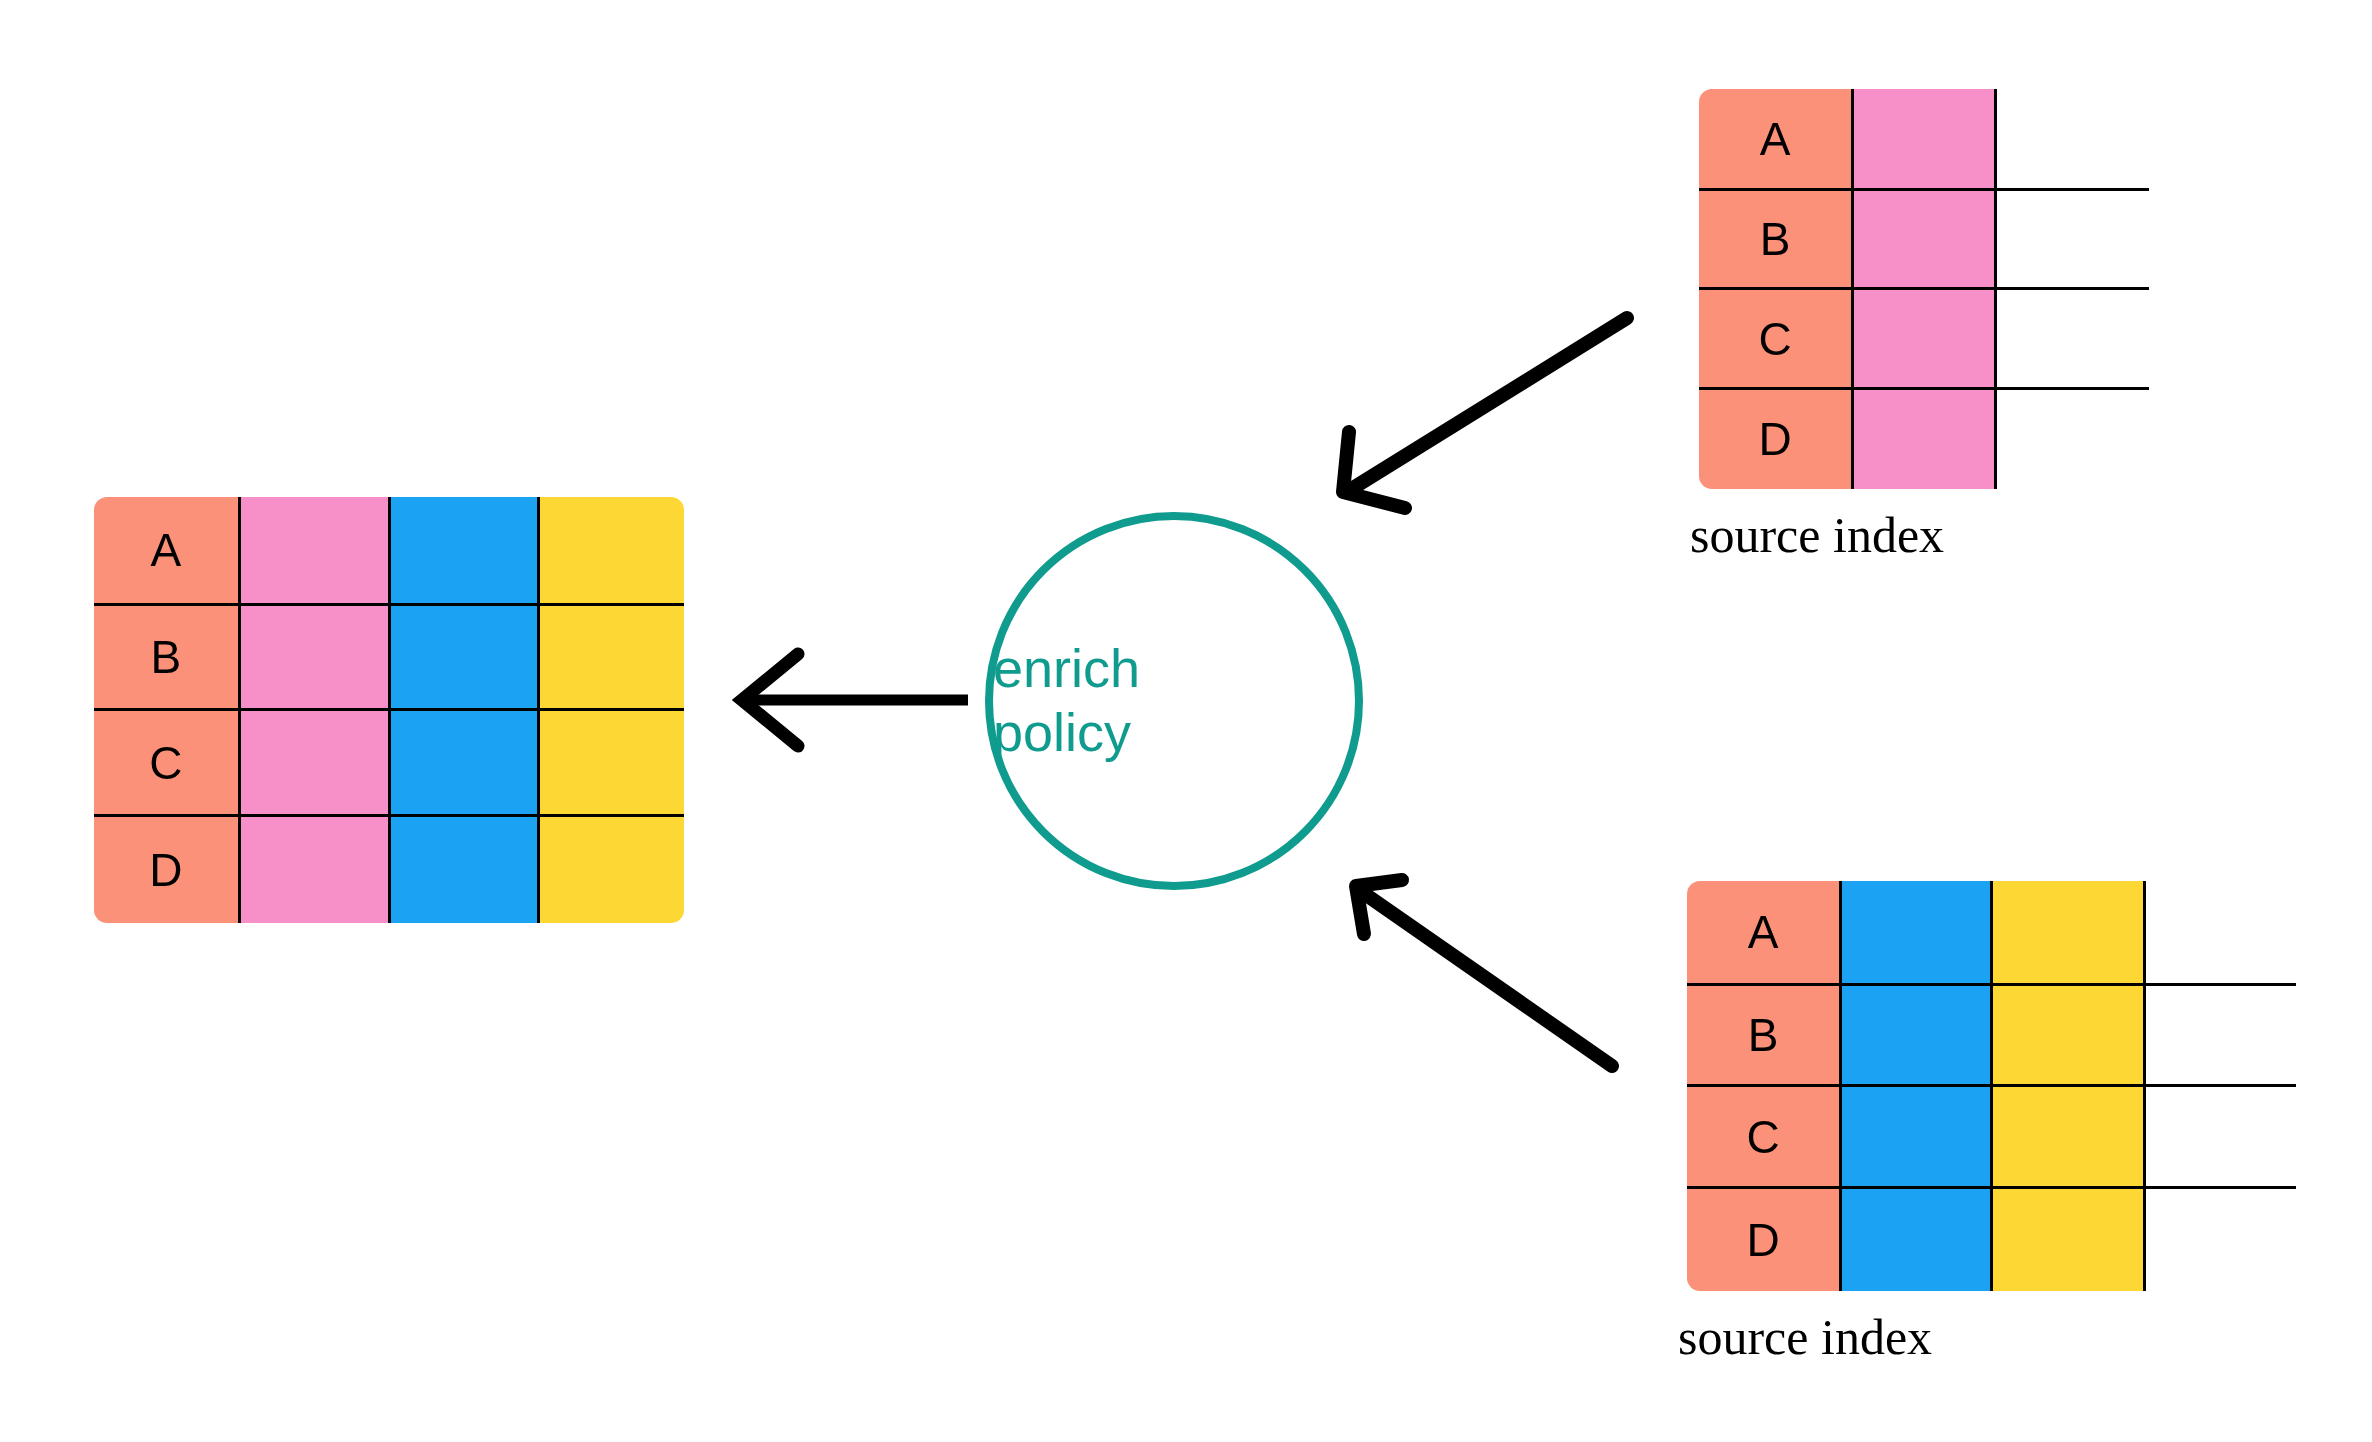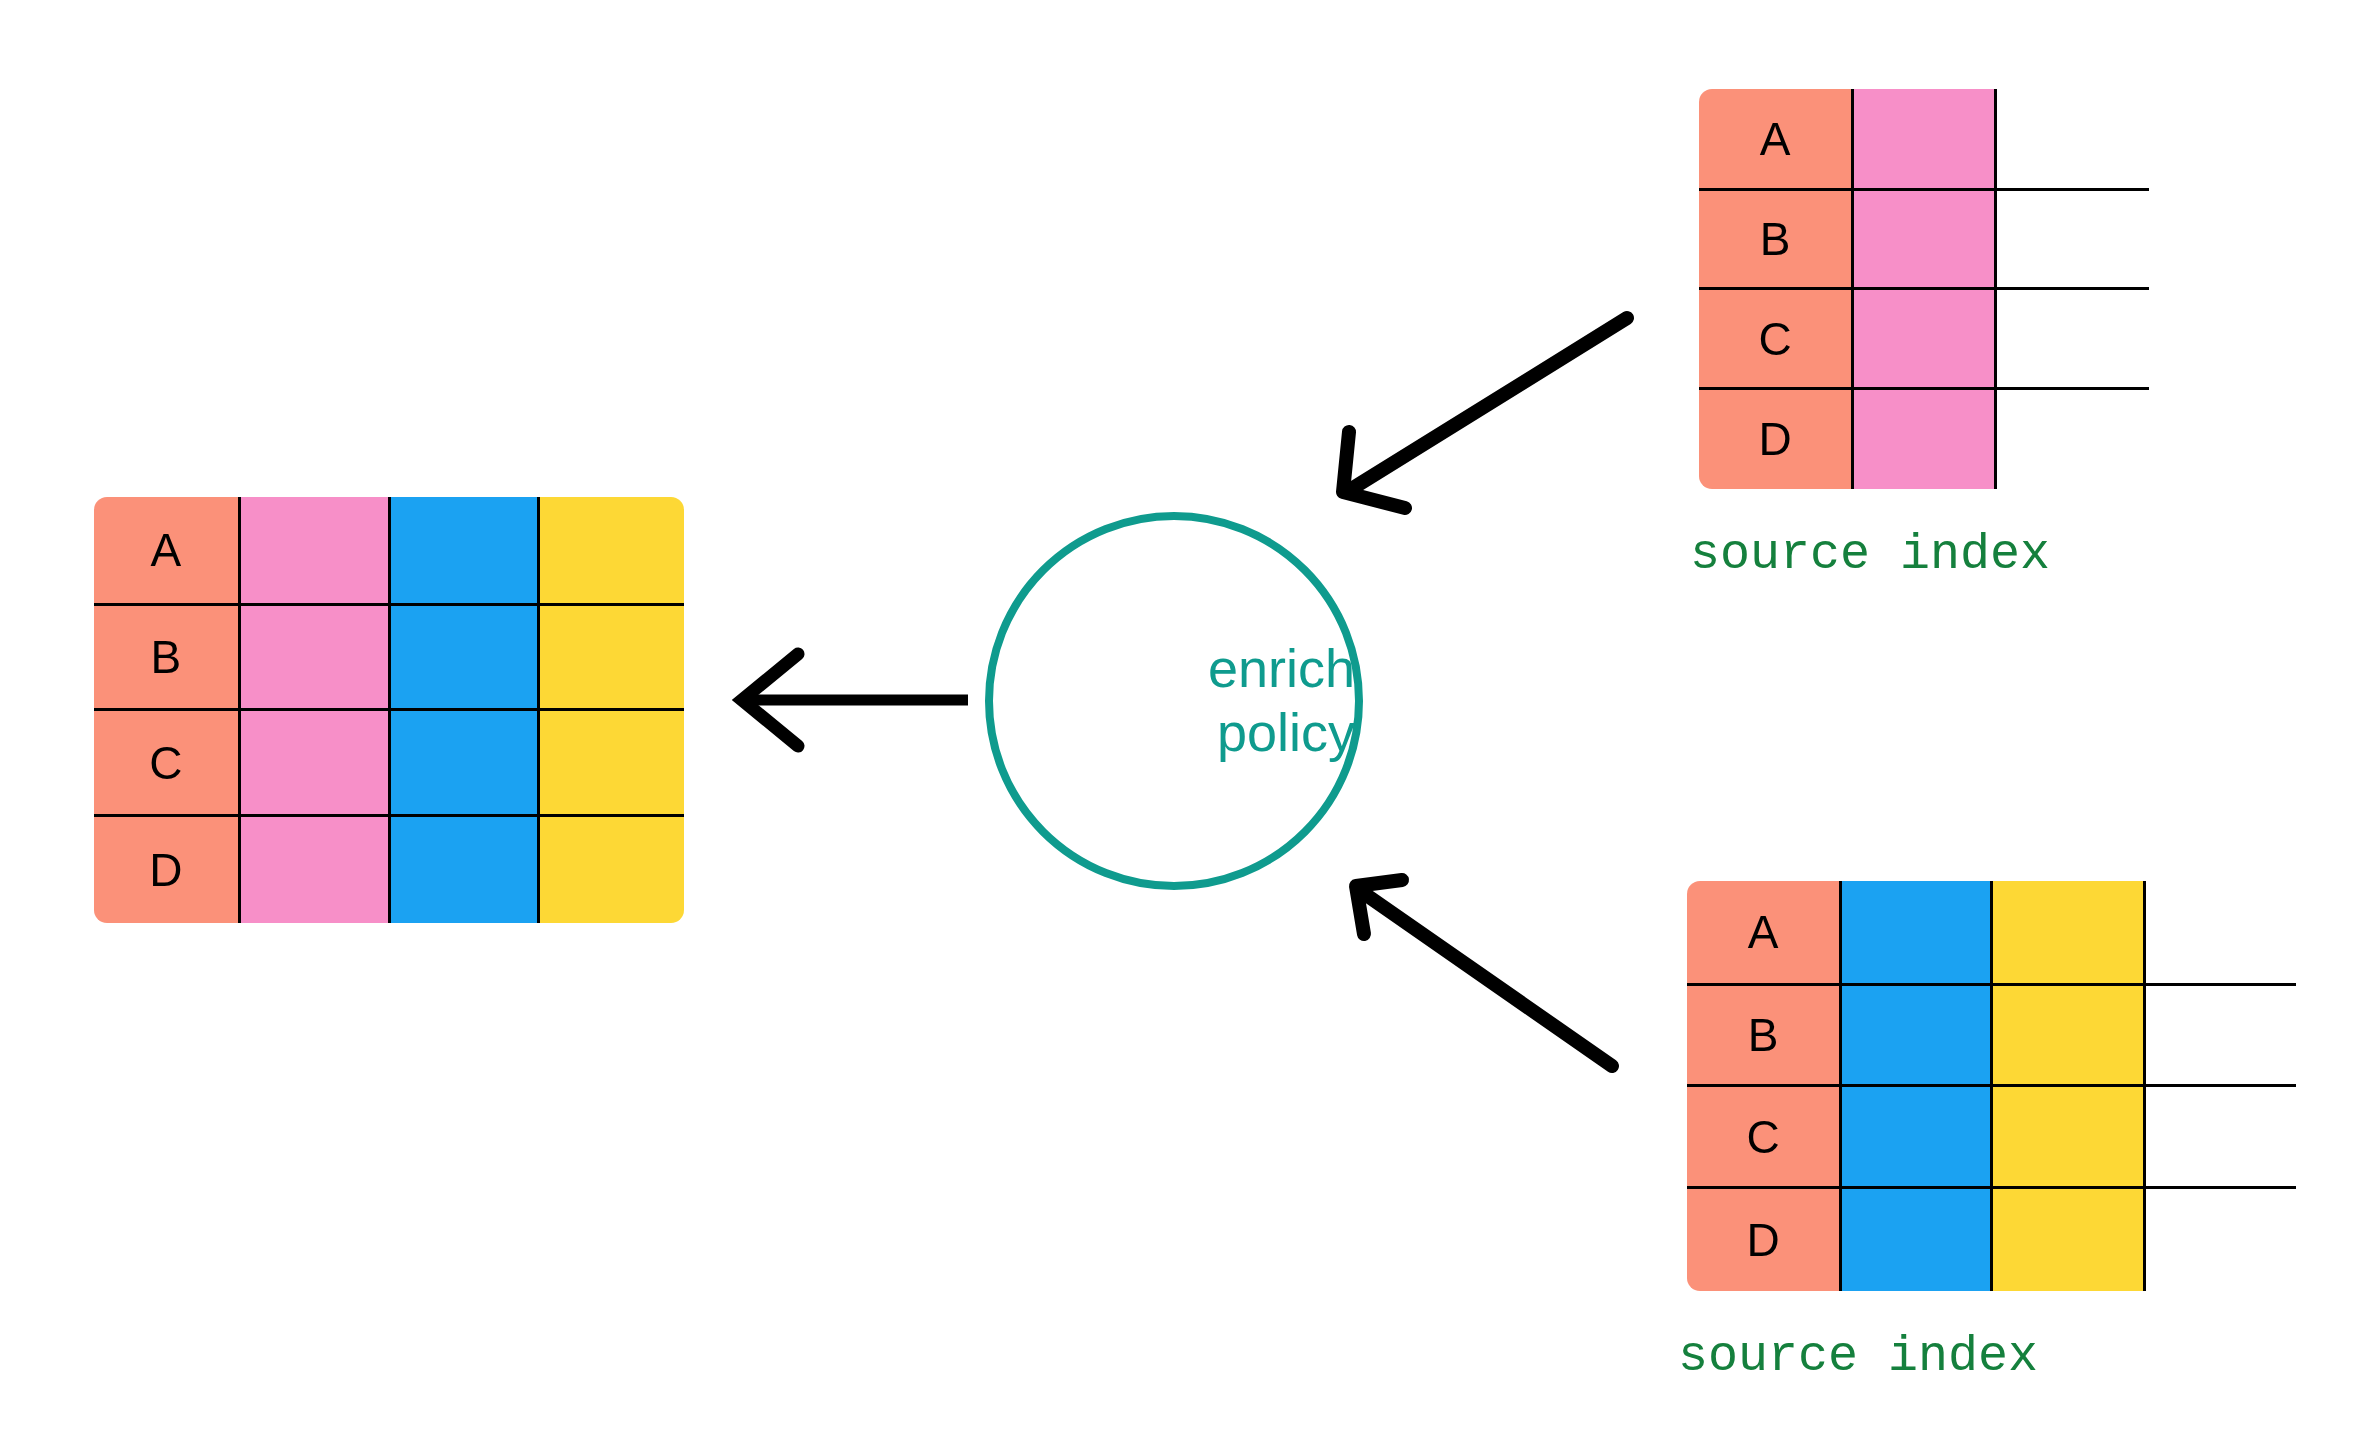--- a/index.html
+++ b/index.html
@@ -49,37 +49,37 @@
   .grid-table td:first-child { border-left: none; }
   .grid-table td:last-child  { border-right: none; }
 
   .c-key    { background: #fb9179; }
   .c-pink   { background: #f78fc8; }
   .c-blue   { background: #1ba2f2; }
   .c-yellow { background: #fdd835; }
   .c-empty  { background: #ffffff; }
 
   .table-caption {
-    margin-top: 28px;
+    margin-top: 8px;
     font-size: 50px;
-    color: #15803d;
-    font-family: Liberation Mono, monospace;
+    color: #000000;
+    font-family: Liberation Serif, serif;
     white-space: nowrap;
   }
 
   
   .policy-circle {
     position: absolute;
     box-sizing: border-box;
     border-radius: 50%;
     border: 8px solid #0f9b8e;
     background: #ffffff;
     display: flex;
     flex-direction: column;
-    align-items: flex-end;
+    align-items: flex-start;
     justify-content: center;
   }
   .policy-line {
     color: #0f9b8e;
     font-size: 54px;
     line-height: 1.18;
     font-family: "Liberation Sans", sans-serif;
     text-align: center;
   }
 

